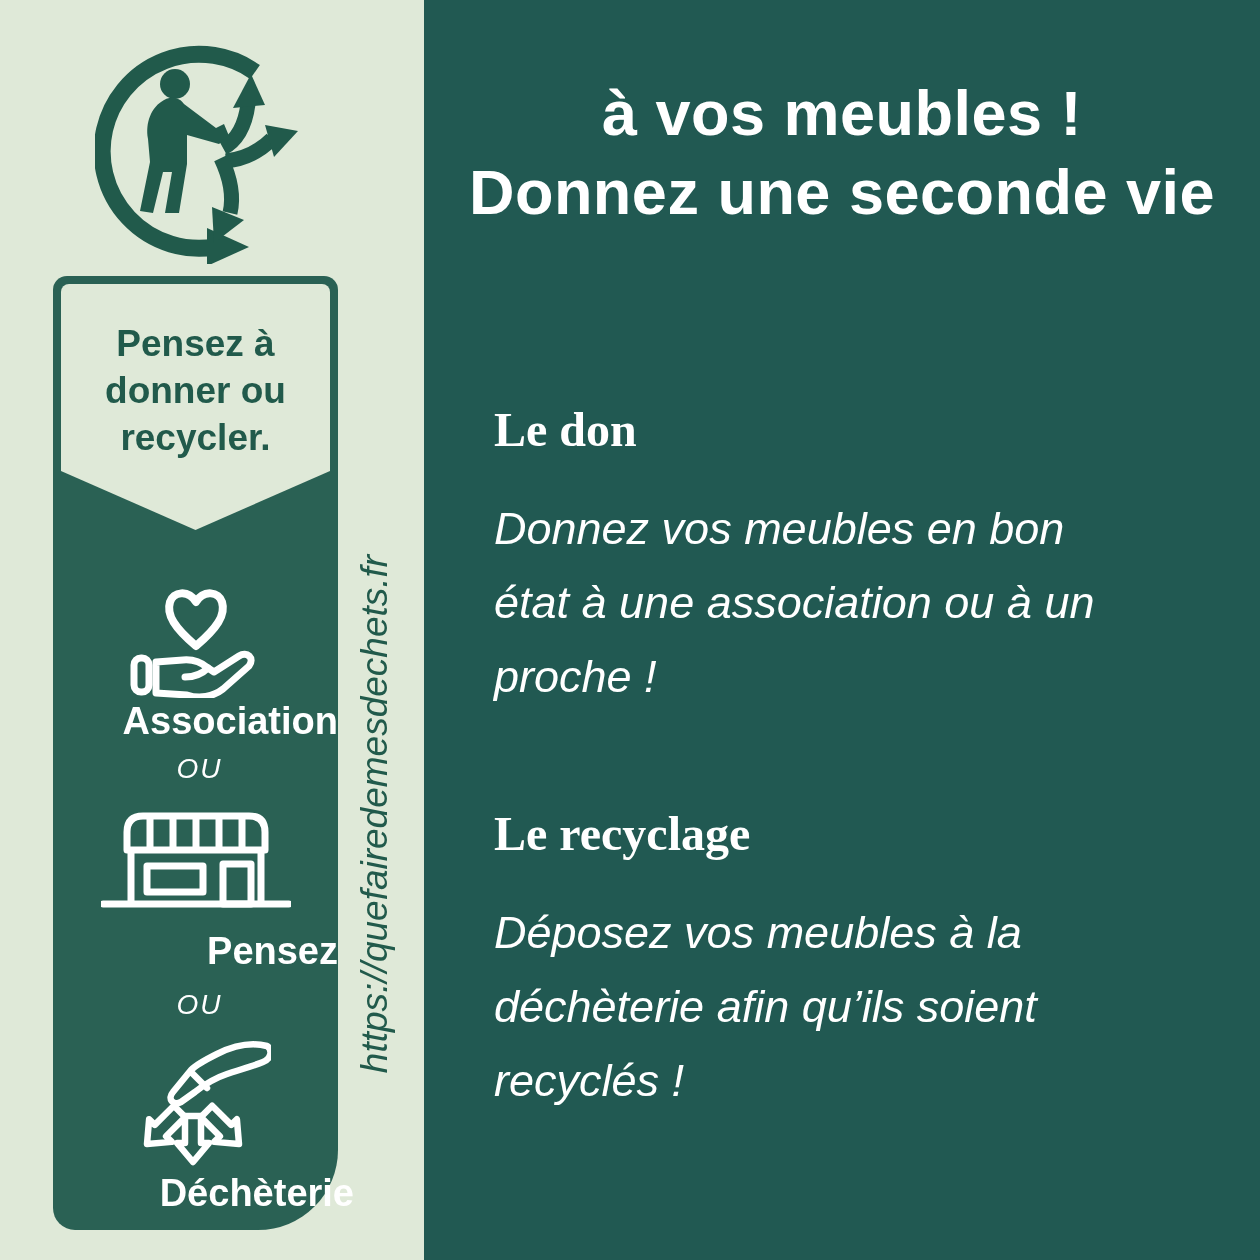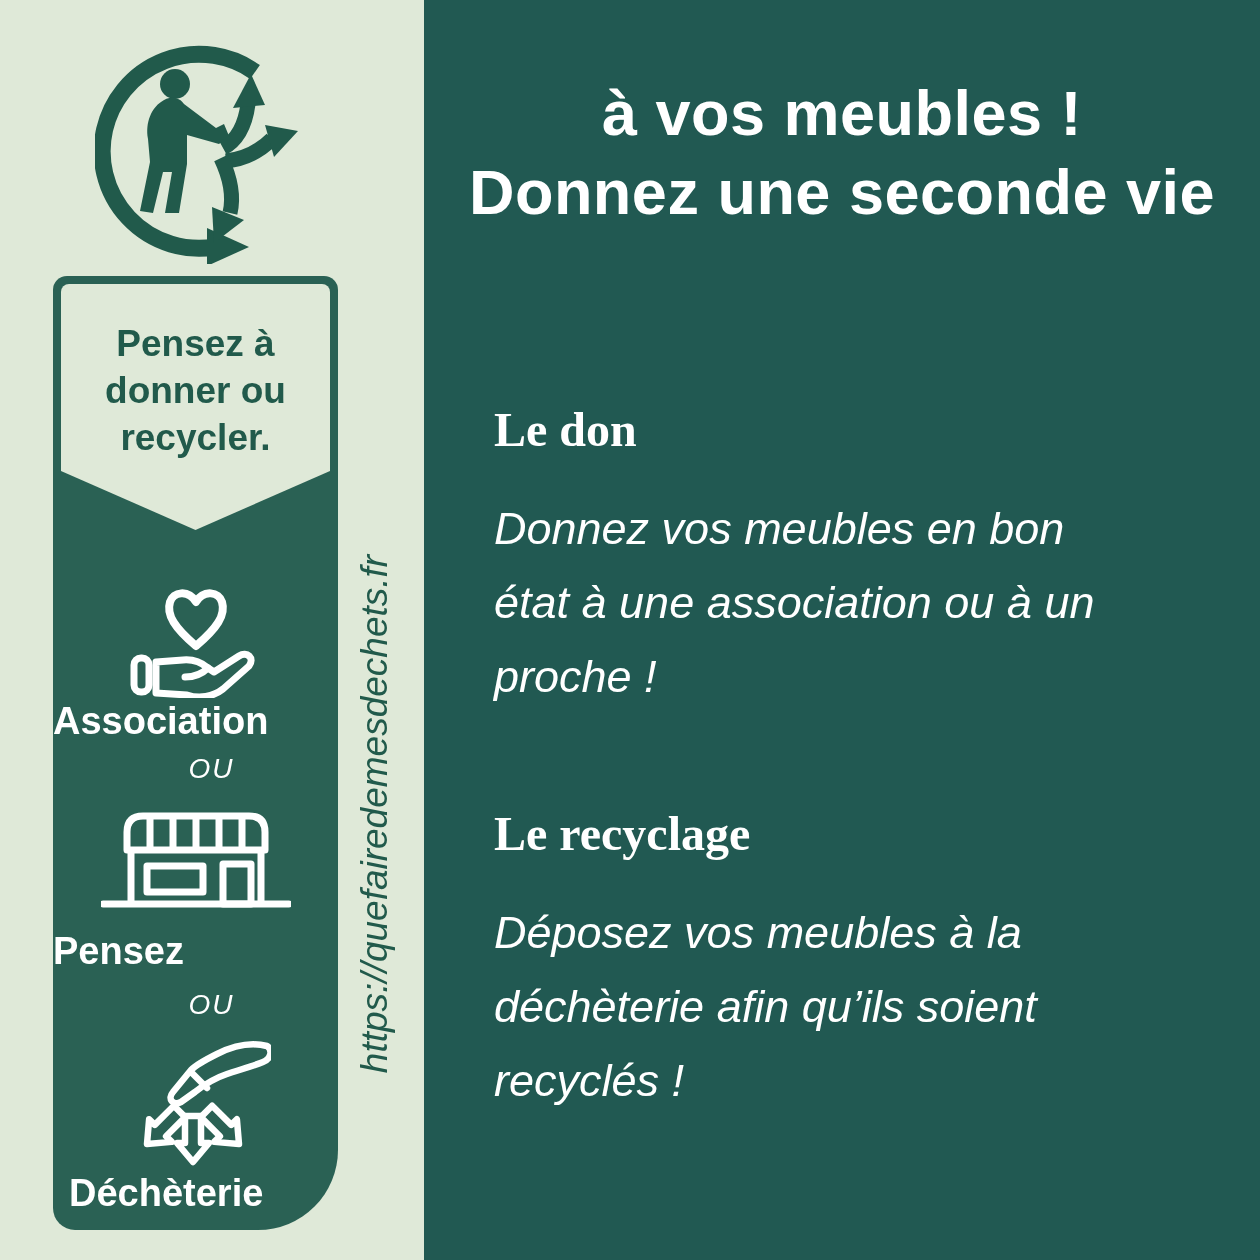--- a/index.html
+++ b/index.html
@@ -46,25 +46,25 @@
     position:absolute;top:8px;left:8px;right:8px;height:246px;
     background:var(--light);
     border-radius:8px 8px 0 0;
     clip-path:polygon(0 0,100% 0,100% 76%,50% 100%,0 76%);
   }
   .banner-label{
     padding-top:36px;text-align:center;
     color:var(--deep);font-weight:700;font-size:37px;line-height:47px;
   }
   .banner-item-label{
-    position:absolute;left:0;width:100%;text-align:left;
+    position:absolute;left:0;width:100%;text-align:right;
     color:var(--white);font-weight:700;font-size:38px;line-height:42px;
   }
   .banner-sep{
-    position:absolute;left:16px;width:100%;text-align:center;
+    position:absolute;left:4px;width:100%;text-align:center;
     color:var(--white);font-style:italic;font-size:28px;line-height:30px;letter-spacing:2px;
   }
   .icon-wrap{position:absolute;left:0;width:100%;display:flex;justify-content:center;}
   .lbl-association{top:424px;}
   .sep-1{top:478px;}
   .lbl-magasin{top:654px;}
   .sep-2{top:714px;}
   .lbl-dechetterie{top:896px;padding-left:16px;}
   .icon-heart{top:282px;}
   .icon-store{top:528px;}

